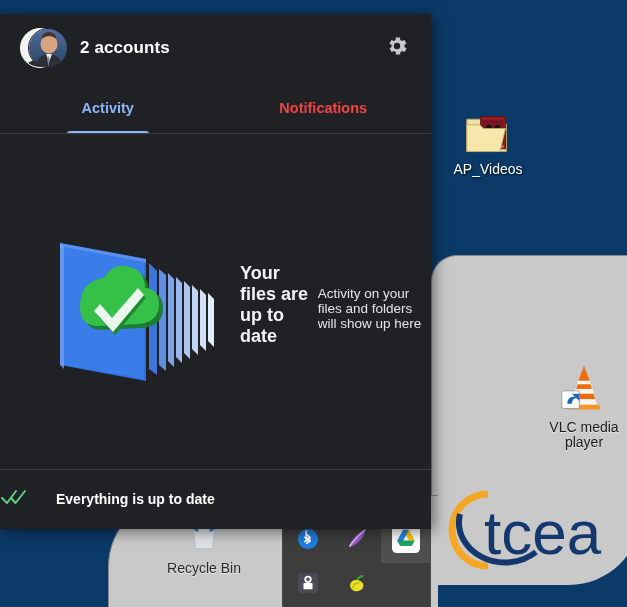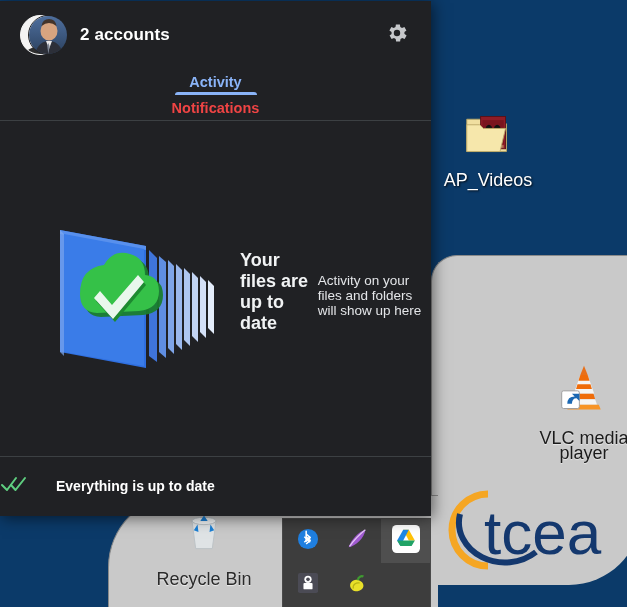--- a/index.html
+++ b/index.html
@@ -10,21 +10,21 @@
     background: #0b3a69;
   }
   #root { position: relative; width: 627px; height: 607px; overflow: hidden; }
 
   
   .desktop { position: absolute; inset: 0; background: #0b3a69; }
 
   .desk-icon { position: absolute; width: 104px; text-align: center; }
   .desk-icon .glyph { height: 54px; display: flex; align-items: flex-end; justify-content: center; }
   .desk-icon .caption {
-    margin-top: 16px; font-size: 18px; color: #ffffff; line-height: 15px;
+    margin-top: 5px; font-size: 14px; color: #ffffff; line-height: 15px;
     text-shadow: 1px 1px 2px rgba(0,0,0,.85);
   }
   #icon-apvideos { left: 436px; top: 103px; }
   #icon-vlc { left: 532px; top: 361px; }
   #icon-vlc .caption { color: #1a1a1a; text-shadow: 0 1px 1px rgba(255,255,255,.6); }
   #icon-recycle { left: 152px; top: 502px; }
   #icon-recycle .caption { color: #2a2a2a; text-shadow: 0 1px 1px rgba(255,255,255,.7); }
 
   
   .gray-panel {
@@ -49,33 +49,33 @@
   .tray-flyout {
     position: absolute; left: 282px; top: 518px; width: 149px; height: 89px;
     background: #3d3d3d; border: 1px solid #4a4a4a; border-bottom: none;
   }
   .tray-grid { display: grid; grid-template-columns: 1fr 1fr 1fr; grid-template-rows: 1fr 1fr; height: 100%; }
   .tray-cell { display: flex; align-items: center; justify-content: center; }
   .tray-cell.hl { background: #4f4f4f; }
 
   
   .od-panel {
-    position: absolute; left: 0; top: 1px; width: 431px; height: 515px;
+    position: absolute; left: 0; top: 14px; width: 431px; height: 515px;
     background: #202124; color: #e8eaed;
     box-shadow: 2px 2px 14px rgba(0,0,0,.55);
   }
   .od-header { height: 68px; display: flex; align-items: center; padding: 0 16px 0 20px; }
   .avatar-wrap { position: relative; width: 46px; height: 44px; flex: 0 0 auto; }
   .av { position: absolute; top: 2px; border-radius: 50%; overflow: hidden; }
   .av.back { left: 0; width: 40px; height: 40px; background: #f1f1f1; border: 1.5px solid #f6f6f6; }
   .av.front { left: 8px; width: 40px; height: 40px; border: 1.5px solid #202124; }
   .account-text { margin-left: 14px; font-size: 17px; font-weight: 700; color: #ffffff; letter-spacing: .1px; }
   .gear-btn { margin-left: auto; width: 36px; height: 36px; display: flex; align-items: center; justify-content: center; border-radius: 50%; }
 
-  .od-tabs { display: flex; height: 52px; position: relative; flex-direction: column; }
+  .od-tabs { display: flex; height: 52px; position: relative; }
   .od-tab {
     flex: 1; display: flex; align-items: center; justify-content: center;
     font-size: 14.5px; font-weight: 700; color: #ef4444; position: relative;
   }
   .od-tab.active { color: #8ab4f8; }
   .od-tab.active::after {
     content: ""; position: absolute; bottom: 0; left: 50%; transform: translateX(-50%);
     width: 82px; height: 3px; background: #8ab4f8; border-radius: 3px 3px 0 0;
   }
   .tabs-rule { position: absolute; left: 0; right: 0; bottom: 0; height: 1px; background: #3c4043; }

